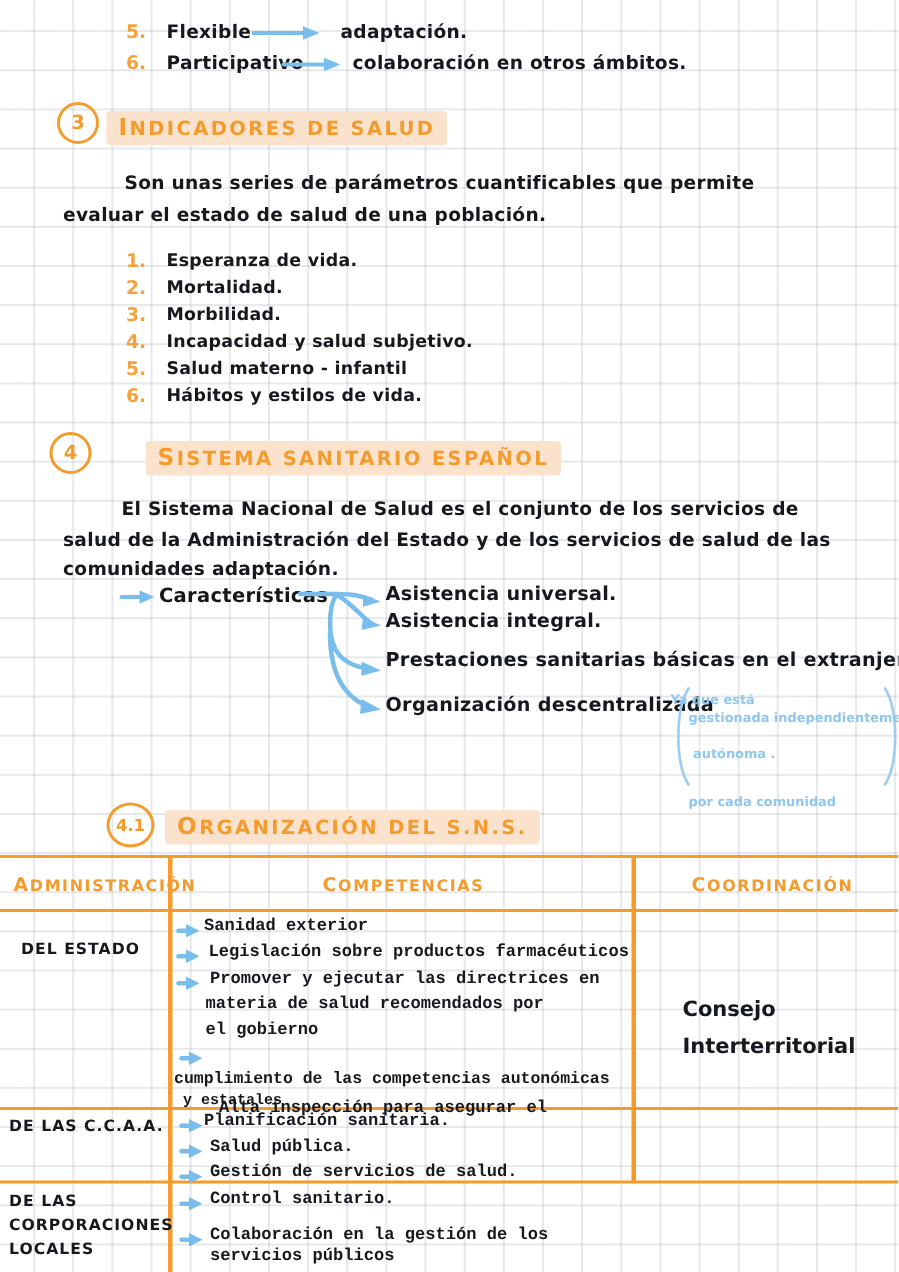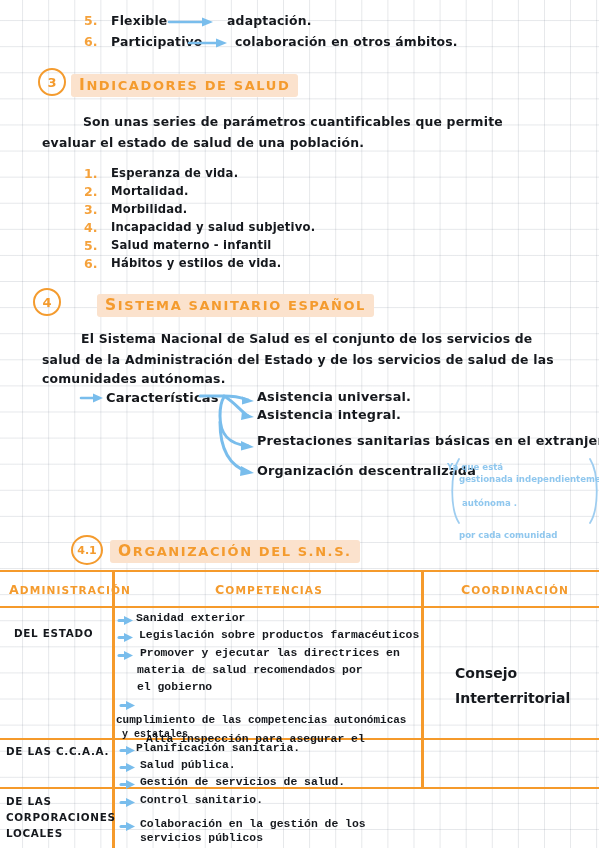--- a/index.html
+++ b/index.html
@@ -196,21 +196,21 @@
 
     <span class="num" style="left:84px; top:256px;">6.</span>
     <span class="hw hw-body" style="left:111px; top:256px; font-size:11.6px;">Hábitos  y  estilos  de  vida.</span>
   </div>
 
   <div class="sec-circle" style="left:33px; top:288px; width:24px; height:24px; font-size:13px;">4</div>
   <div class="sec-title" style="left:66px; top:294px;margin-left:31px;"><span class="big">S</span><span>ISTEMA   SANITARIO   ESPAÑOL</span></div>
 
   <div class="hw hw-body" style="left:81px; top:331px;">El    Sistema  Nacional  de  Salud  es  el  conjunto   de  los  servicios  de</div>
   <div class="hw hw-body" style="left:42px; top:352px;">salud  de  la  Administración  del  Estado   y  de  los   servicios  de  salud  de  las</div>
-  <div class="hw hw-body" style="left:42px; top:371px;">comunidades  autónomas.</div>
+  <div class="hw hw-body" style="left:42px; top:371px;">comunidades  adaptación.</div>
 
   <svg class="arrow" style="left:80px; top:392px;" width="26" height="12" viewBox="0 0 26 12">
     <line x1="1" y1="6" x2="15" y2="6" stroke="#79BDEC" stroke-width="2.6" stroke-linecap="round"></line>
     <path d="M13 1.5 L23 6 L13 10.5 Z" fill="#79BDEC"></path>
   </svg>
   <div class="hw" style="left:106px; top:390px; font-size:13px; font-weight:600;">Características</div>
 
   <svg style="position:absolute; left:198px; top:392px;" width="60" height="90" viewBox="0 0 60 90">
     <path d="M2 4 H26 C40 4, 44 6, 50 8" fill="none" stroke="#79BDEC" stroke-width="3" stroke-linecap="round"></path>
     <path d="M26 4 C36 10, 42 18, 50 24" fill="none" stroke="#79BDEC" stroke-width="3" stroke-linecap="round"></path>

